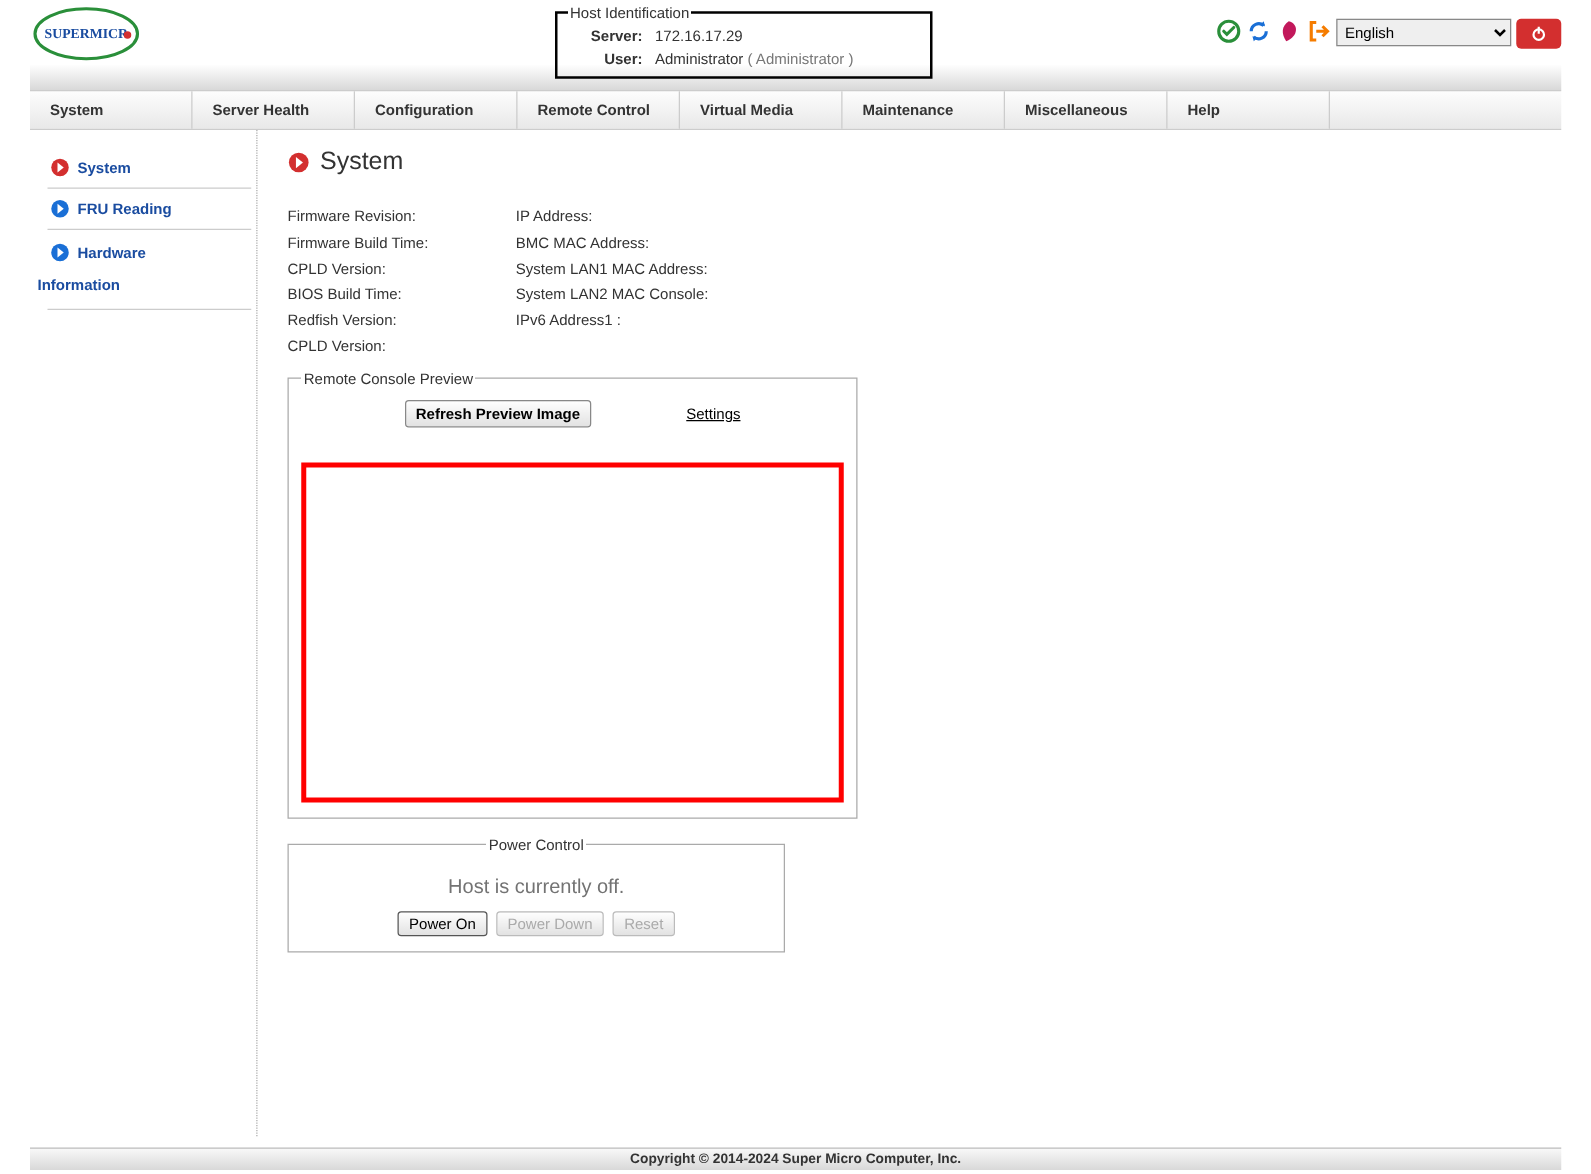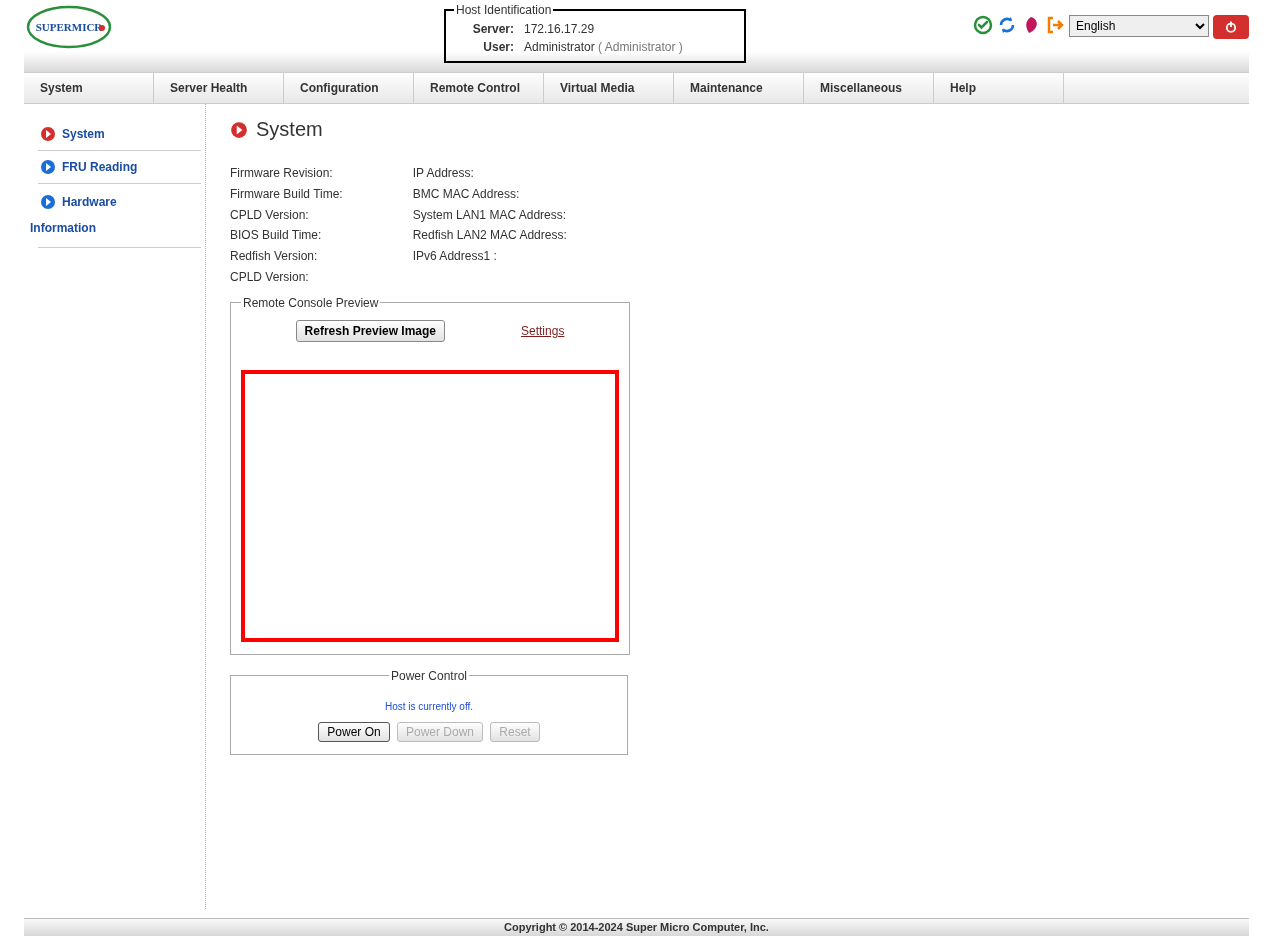--- a/index.html
+++ b/index.html
@@ -136,21 +136,21 @@
   font-size: 12px;
 }
 .info-cols .col div {
   padding: 2px 0;
   line-height: 1.4;
 }
 
 fieldset.console {
   border: 1px solid #aaa;
   margin-top: 8px;
-  width: 400px;
+  width: 456px;
   padding: 10px 10px 12px 10px;
 }
 fieldset.console legend {
   font-size: 12px;
   padding: 0 2px;
 }
 .console-top {
   display: flex;
   align-items: center;
   gap: 76px;
@@ -160,21 +160,21 @@
   font-family: inherit;
   font-size: 12px;
   font-weight: bold;
   padding: 3px 8px;
   background: linear-gradient(#fefefe,#e2e2e2);
   border: 1px solid #888;
   border-radius: 3px;
   cursor: pointer;
 }
 .settings-link {
-  color: #7f1d1d;
+  color: #000000;
   text-decoration: underline;
   cursor: pointer;
   font-size: 12px;
 }
 .preview-box {
   margin-top: 28px;
   border: 4px solid #f00;
   height: 272px;
   background: #fff;
 }
@@ -185,22 +185,22 @@
   width: 398px;
   padding: 18px 10px 12px 10px;
   text-align: center;
 }
 fieldset.powerctl legend {
   font-size: 12px;
   padding: 0 2px;
   text-align: center;
 }
 .host-status {
-  color: #1d4ed8;
-  font-size: 10px;
+  color: #737373;
+  font-size: 16px;
   margin-bottom: 10px;
 }
 .pbtn {
   font-family: inherit;
   font-size: 12px;
   font-weight: normal;
   padding: 2px 8px;
   border: 1px solid #555;
   border-radius: 3px;
   background: linear-gradient(#fefefe,#e2e2e2);
@@ -359,21 +359,21 @@
           <div>Firmware Build Time:</div>
           <div>CPLD Version:</div>
           <div>BIOS Build Time:</div>
           <div>Redfish Version:</div>
           <div>CPLD Version:</div>
         </div>
         <div class="col">
           <div>IP Address:</div>
           <div>BMC MAC Address:</div>
           <div>System LAN1 MAC Address:</div>
-          <div>Redfish LAN2 MAC Address:</div>
+          <div>System LAN2 MAC Console:</div>
           <div>IPv6 Address1 :</div>
         </div>
       </div>
 
       <fieldset class="console">
         <legend>Remote Console Preview</legend>
         <div class="console-top">
           <button class="refresh-btn">Refresh Preview Image</button>
           <a class="settings-link">Settings</a>
         </div>

